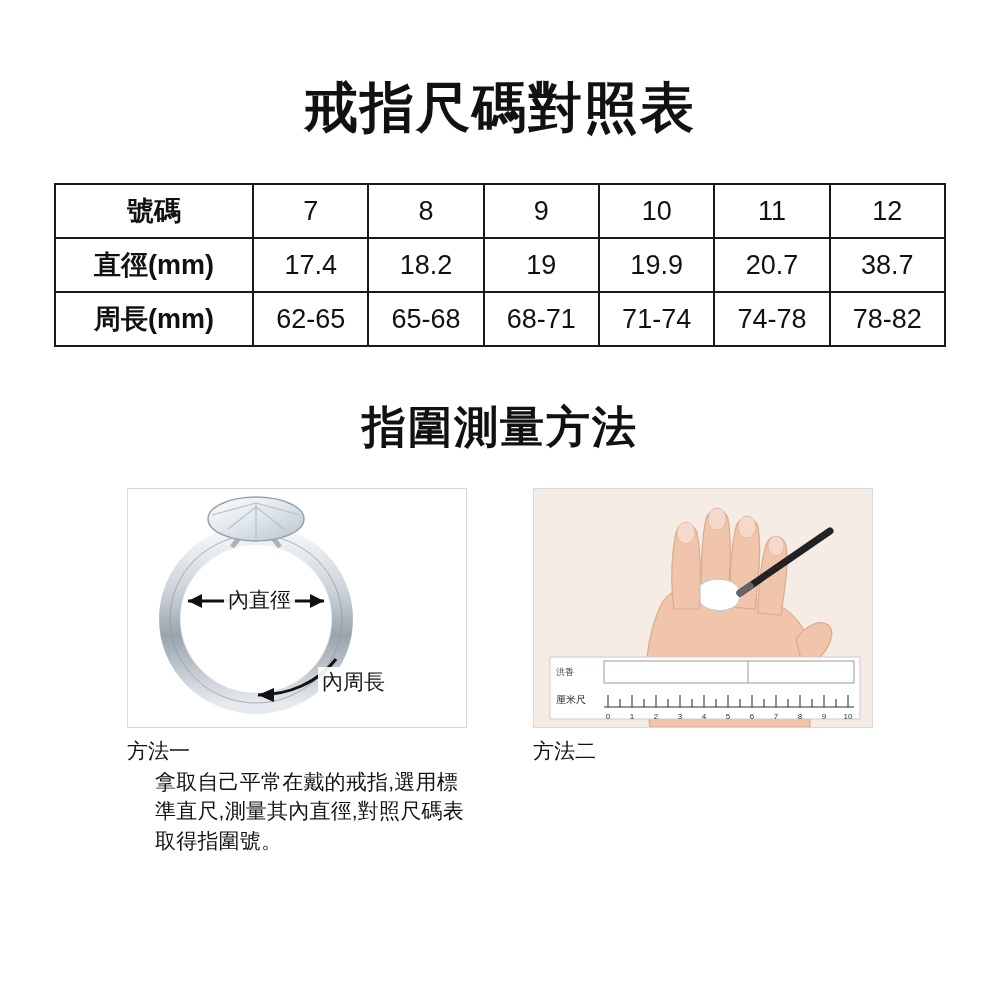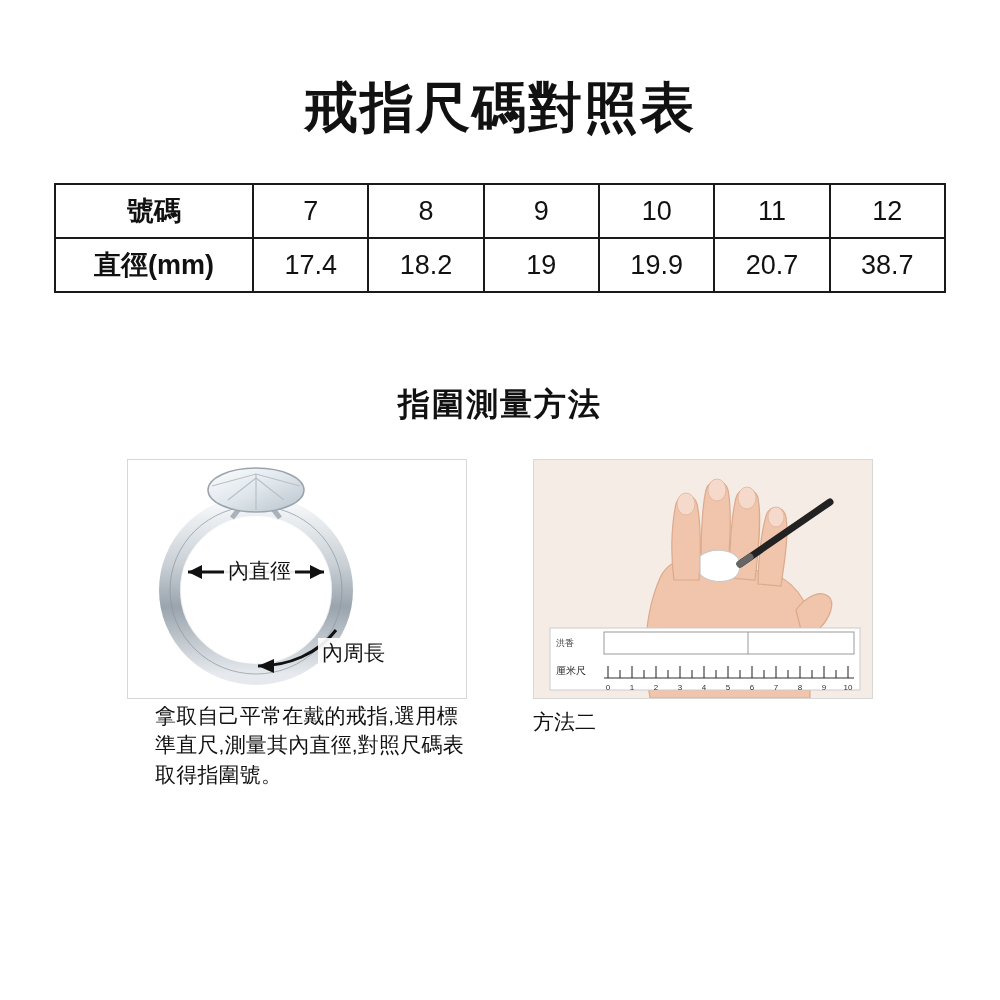--- a/index.html
+++ b/index.html
@@ -23,21 +23,21 @@
   
   .title {
     text-align: center;
     font-size: 54px;
     font-weight: bold;
     letter-spacing: 2px;
     color: #111111;
     line-height: 1.1;
   }
   #title-main { margin-top: 78px; }
-  #title-method { margin-top: 94px; font-size: 32px; }
+  #title-method { margin-top: 56px; font-size: 44px; }
 
   
   .table-wrap {
     width: 892px;
     margin: 46px auto 0 auto;
   }
   table.size-table {
     width: 100%;
     border-collapse: collapse;
     table-layout: fixed;
@@ -132,20 +132,29 @@
         </tr>
         <tr>
           <td class="rowhead">直徑(mm)</td>
           <td>17.4</td>
           <td>18.2</td>
           <td>19</td>
           <td>19.9</td>
           <td>20.7</td>
           <td>38.7</td>
         </tr>
+        <tr>
+          <td class="rowhead">周長(mm)</td>
+          <td>62-65</td>
+          <td>65-68</td>
+          <td>68-71</td>
+          <td>71-74</td>
+          <td>74-78</td>
+          <td>78-82</td>
+        </tr>
       </tbody>
     </table>
   </div>
 
   <h2 class="title" id="title-method">指圍測量方法</h2>
 
   <div class="methods">
 
     <div class="method">
       <div class="figure ring-fig">
@@ -176,20 +185,21 @@
           <line x1="60" y1="112" x2="196" y2="112" stroke="#111" stroke-width="3"></line>
           <polygon points="60,112 74,105 74,119" fill="#111"></polygon>
           <polygon points="196,112 182,105 182,119" fill="#111"></polygon>
 
           <path d="M208 170 C190 194 160 206 130 206" stroke="#111" stroke-width="3" fill="none"></path>
           <polygon points="130,206 146,199 146,213" fill="#111"></polygon>
         </svg>
         <span class="caption-inner-dia">內直徑</span>
         <span class="caption-inner-cir">內周長</span>
       </div>
+      <div class="method-label">方法一</div>
       <div class="method-text">拿取自己平常在戴的戒指,選用標準直尺,測量其內直徑,對照尺碼表取得指圍號。</div>
     </div>
 
     <div class="method">
       <div class="figure hand-fig">
         <svg width="340" height="240" viewBox="0 0 340 240">
           <rect x="0" y="0" width="340" height="240" fill="#f6ece6"></rect>
 
           <g fill="#f0c5ab" stroke="#dca98c" stroke-width="1.2">
             <path d="M116 238 C108 190 112 150 126 118 C132 104 148 96 160 100 L232 112 C258 118 276 140 276 168 L276 238 Z"></path>

